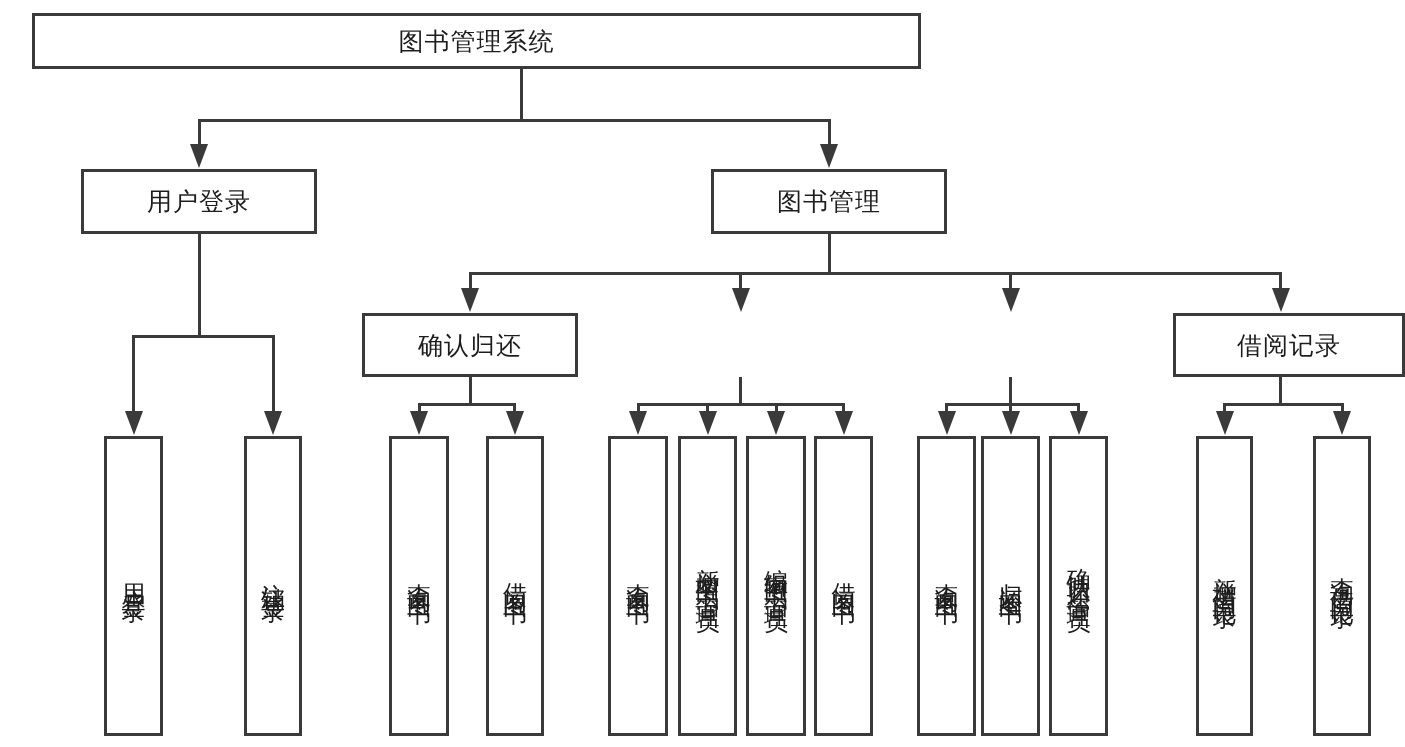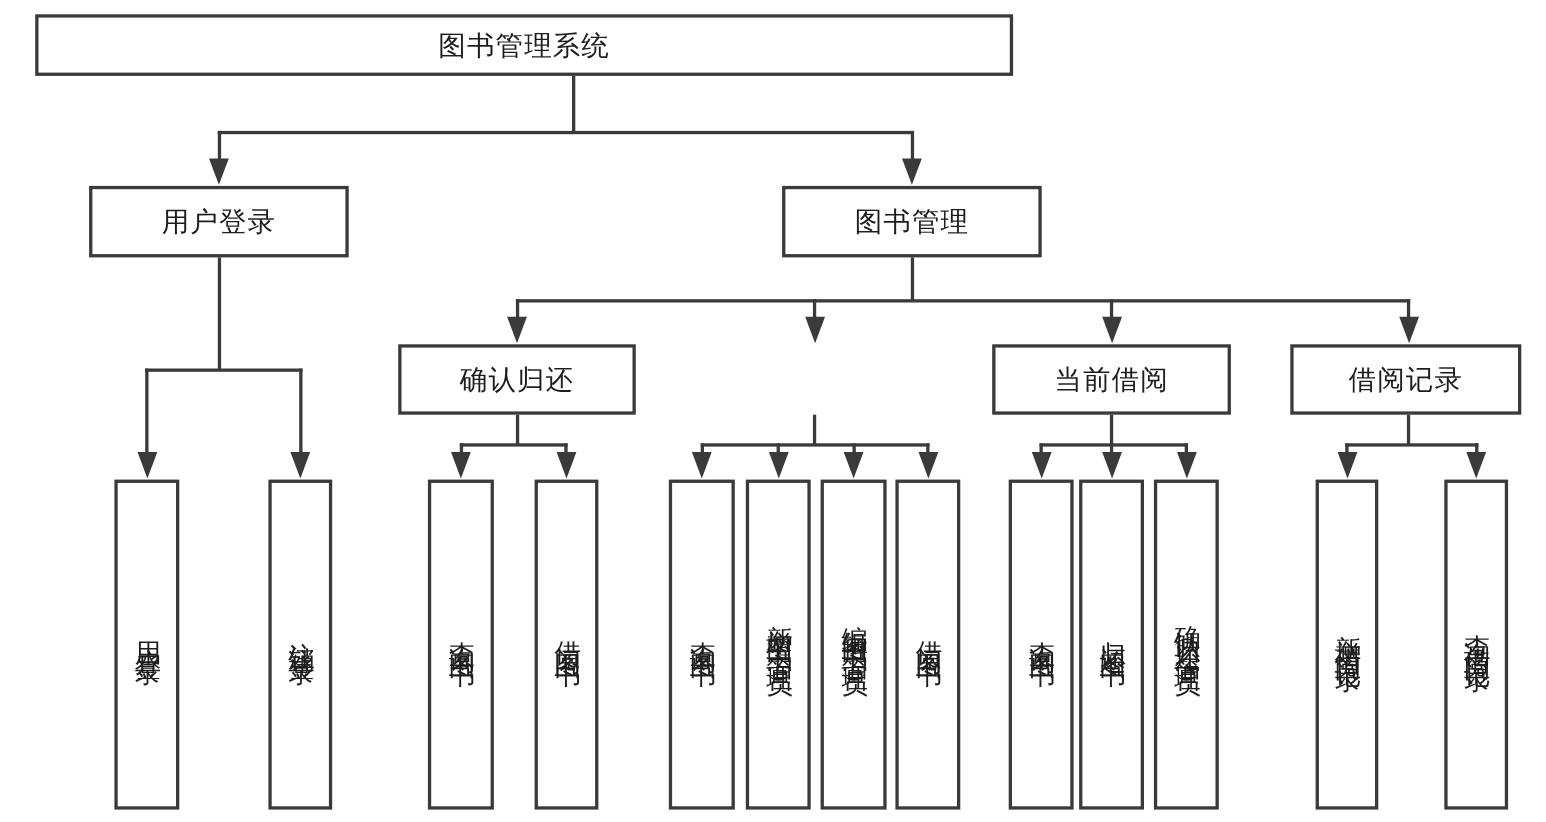--- a/index.html
+++ b/index.html
@@ -65,24 +65,21 @@
   <div class="box" style="left:81px;top:169px;width:236px;height:65px">
     <span class="hlabel">用户登录</span>
   </div>
   <div class="box" style="left:711px;top:169px;width:236px;height:65px">
     <span class="hlabel">图书管理</span>
   </div>
 
   <div class="box" style="left:362px;top:313px;width:216px;height:64px">
     <span class="hlabel">确认归还</span>
   </div>
-  <div class="box" style="left:902px;top:313px;width:217px;height:64px">
-    <span class="hlabel">当前借阅</span>
-  </div>
-  <div class="box" style="left:1173px;top:313px;width:210px;height:64px">
+  <div class="box" style="left:1173px;top:313px;width:232px;height:64px">
     <span class="hlabel">借阅记录</span>
   </div>
 
   <div class="box leaf" style="left:104px;top:436px;width:59px;height:300px">
     <span class="vlabel">用户登录</span>
   </div>
   <div class="box leaf" style="left:244px;top:436px;width:58px;height:300px">
     <span class="vlabel">注销登录</span>
   </div>
 

